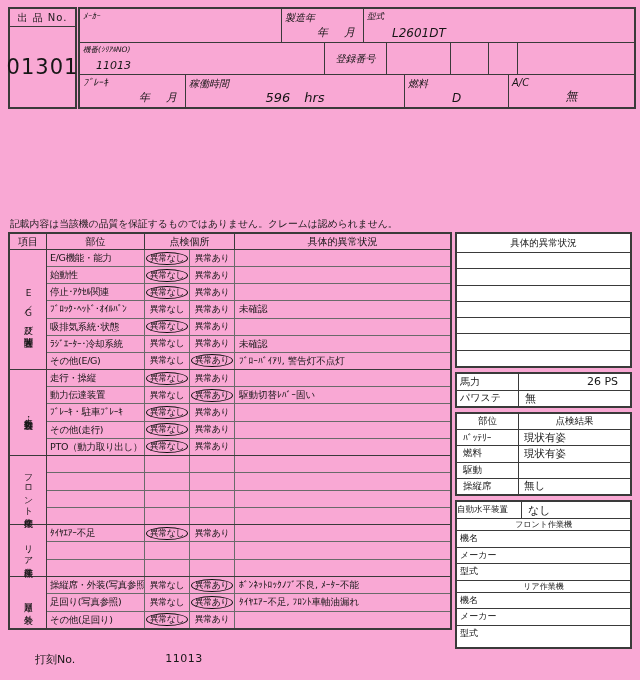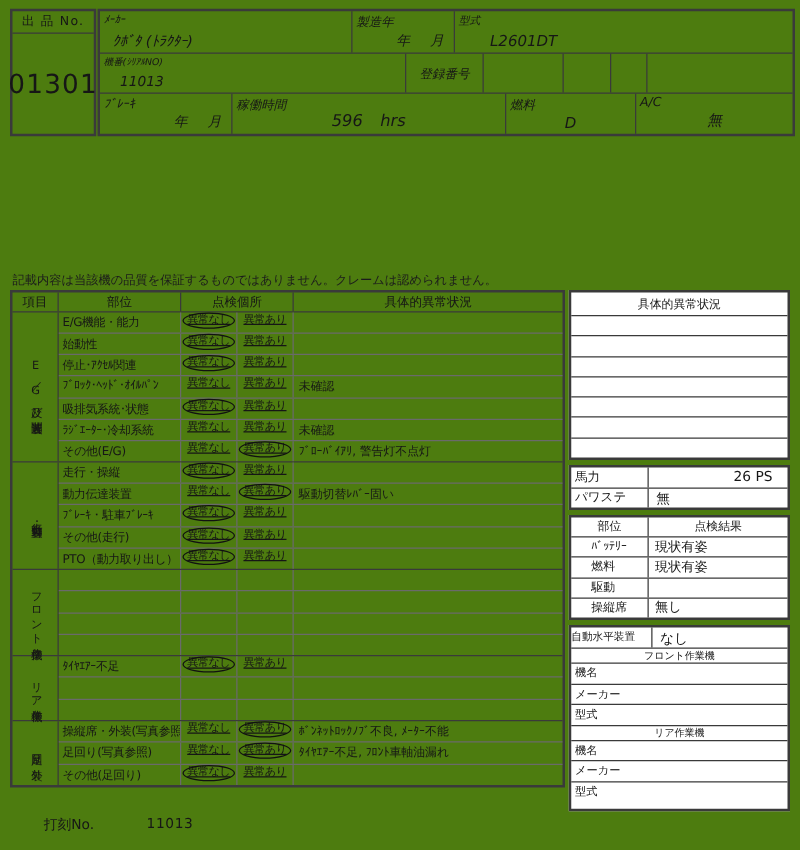--- a/index.html
+++ b/index.html
@@ -1,17 +1,17 @@
 <!DOCTYPE html>
 <html><head>
 <meta charset="utf-8">
 <style>
   html,body{margin:0;padding:0;background:#fff;}
   body{width:640px;height:680px;font-family:"DejaVu Sans",sans-serif;color:#161616;}
-  .sheet{position:relative;width:640px;height:680px;background:#4d7c0f;overflow:hidden;}
+  .sheet{position:relative;width:640px;height:680px;background:#f9a8d4;overflow:hidden;}
   .abs{position:absolute;}
 
   
   .lot-box{left:8px;top:7px;width:65px;height:98px;border:2px solid #3a3a3a;display:flex;flex-direction:column;}
   .lot-label{height:17px;border-bottom:1px solid #3a3a3a;font-size:10px;text-align:center;line-height:17px;letter-spacing:1px;}
   .lot-value{flex:1;display:flex;align-items:center;justify-content:center;font-size:21px;letter-spacing:1px;}
 
   .top-table{left:78px;top:7px;width:554px;height:98px;border:2px solid #3a3a3a;display:flex;flex-direction:column;font-style:italic;}
   .tt-row{display:flex;border-bottom:1px solid #3a3a3a;}
   .tt-row:last-child{border-bottom:none;}
@@ -39,21 +39,21 @@
 
   .mt-body{flex:1;display:flex;flex-direction:column;}
   .grp{display:flex;border-bottom:1px solid #3a3a3a;}
   .grp:last-child{border-bottom:none;}
   .grp-label{width:37px;border-right:1px solid #3a3a3a;box-sizing:border-box;writing-mode:vertical-rl;text-orientation:upright;font-size:9px;line-height:37px;display:flex;align-items:center;justify-content:center;letter-spacing:0.5px;}
   .grp-rows{flex:1;display:flex;flex-direction:column;}
   .irow{display:flex;height:17px;border-bottom:1px solid #6a6a6a;}
   .irow:last-child{border-bottom:none;}
   .irow>div{box-sizing:border-box;border-right:1px solid #6a6a6a;}
   .c-part{width:98px;font-size:9.5px;letter-spacing:-0.3px;white-space:nowrap;overflow:hidden;padding:2px 0 0 3px;}
-  .c-chk{width:45px;display:flex;align-items:flex-start;justify-content:center;text-decoration:underline;}
+  .c-chk{width:45px;display:flex;align-items:center;justify-content:center;}
   .c-detail{flex:1;font-size:9.5px;white-space:nowrap;overflow:hidden;padding:2px 0 0 4px;border-right:none !important;}
   .chk-txt{position:relative;font-size:9px;letter-spacing:-0.5px;padding:0 2px;line-height:13px;}
   .chk-txt.circled::after{content:'';position:absolute;left:-2px;right:-2px;top:0px;bottom:0px;border:1.5px solid #111;border-radius:50%;}
 
   
   .rp-box{left:455px;width:177px;border:2px solid #3a3a3a;box-sizing:border-box;background:#fff;}
   .ab-box{top:232px;height:136px;display:flex;flex-direction:column;}
   .ab-title{height:18px;font-size:9.5px;display:flex;align-items:center;justify-content:center;}
   .ab-row{flex:1;border-top:1px solid #3a3a3a;}
 
@@ -64,51 +64,50 @@
   .kv-value{flex:1;font-size:11px;display:flex;align-items:center;padding-left:6px;}
   .kv-value.right{justify-content:flex-end;padding-right:12px;}
 
   .parts-box{top:412px;height:84px;display:flex;flex-direction:column;}
   .pt-head{height:15px;display:flex;font-size:9.5px;border-bottom:1px solid #3a3a3a;}
   .pt-head>div{display:flex;align-items:center;justify-content:center;}
   .pt-head .ph1{width:62px;border-right:1px solid #3a3a3a;box-sizing:border-box;}
   .pt-head .ph2{flex:1;}
   .pt-row{flex:1;display:flex;border-bottom:1px solid #3a3a3a;}
   .pt-row:last-child{border-bottom:none;}
-  .pt-part{width:62px;border-right:1px solid #3a3a3a;box-sizing:border-box;font-size:9.5px;display:flex;align-items:center;padding-left:16px;white-space:nowrap;}
+  .pt-part{width:62px;border-right:1px solid #3a3a3a;box-sizing:border-box;font-size:9.5px;display:flex;align-items:center;padding-left:6px;white-space:nowrap;}
   .pt-result{flex:1;font-size:10.5px;display:flex;align-items:center;padding-left:5px;}
 
   .impl-box{top:500px;height:149px;display:flex;flex-direction:column;}
   .im-row{box-sizing:border-box;border-bottom:1px solid #3a3a3a;}
   .im-row:last-child{border-bottom:none;}
   .al-row{height:18px;display:flex;}
   .al-label{width:65px;border-right:1px solid #3a3a3a;box-sizing:border-box;font-size:8.5px;display:flex;align-items:center;padding-left:0;white-space:nowrap;}
   .al-value{flex:1;font-size:11px;display:flex;align-items:center;padding-left:6px;}
   .im-title{height:12px;font-size:8px;display:flex;align-items:center;justify-content:center;color:#222;}
   .im-field{height:17px;font-size:9px;padding:1px 0 0 3px;}
   .im-field.tall{height:22px;}
 
-  .stamp{top:652px;left:35px;font-size:11px;display:flex;}
+  .stamp{top:652px;left:35px;font-size:11px;display:flex;gap:48px;}
   .stamp-value{margin-left:42px;letter-spacing:0.5px;}
 </style>
 </head>
 <body>
 
 <div class="sheet">
 
   <div class="abs lot-box">
     <div class="lot-label">出 品 No.</div>
     <div class="lot-value">01301</div>
   </div>
 
   <div class="abs top-table">
     <div class="tt-row r1">
       <div class="tt-cell" style="width:202px">
         <span class="cell-label">ﾒｰｶｰ</span>
-        <span class="cell-value" style="padding-left:10px">ｸﾎﾞﾀ (ﾄﾗｸﾀｰ)</span>
       </div>
       <div class="tt-cell" style="width:82px">
         <span class="cell-label md">製造年</span>
         <span class="cell-value ym">
             <span>年</span>
             <span>月</span>
           </span>
       </div>
       <div class="tt-cell" style="flex:1">
         <span class="cell-label">型式</span>

